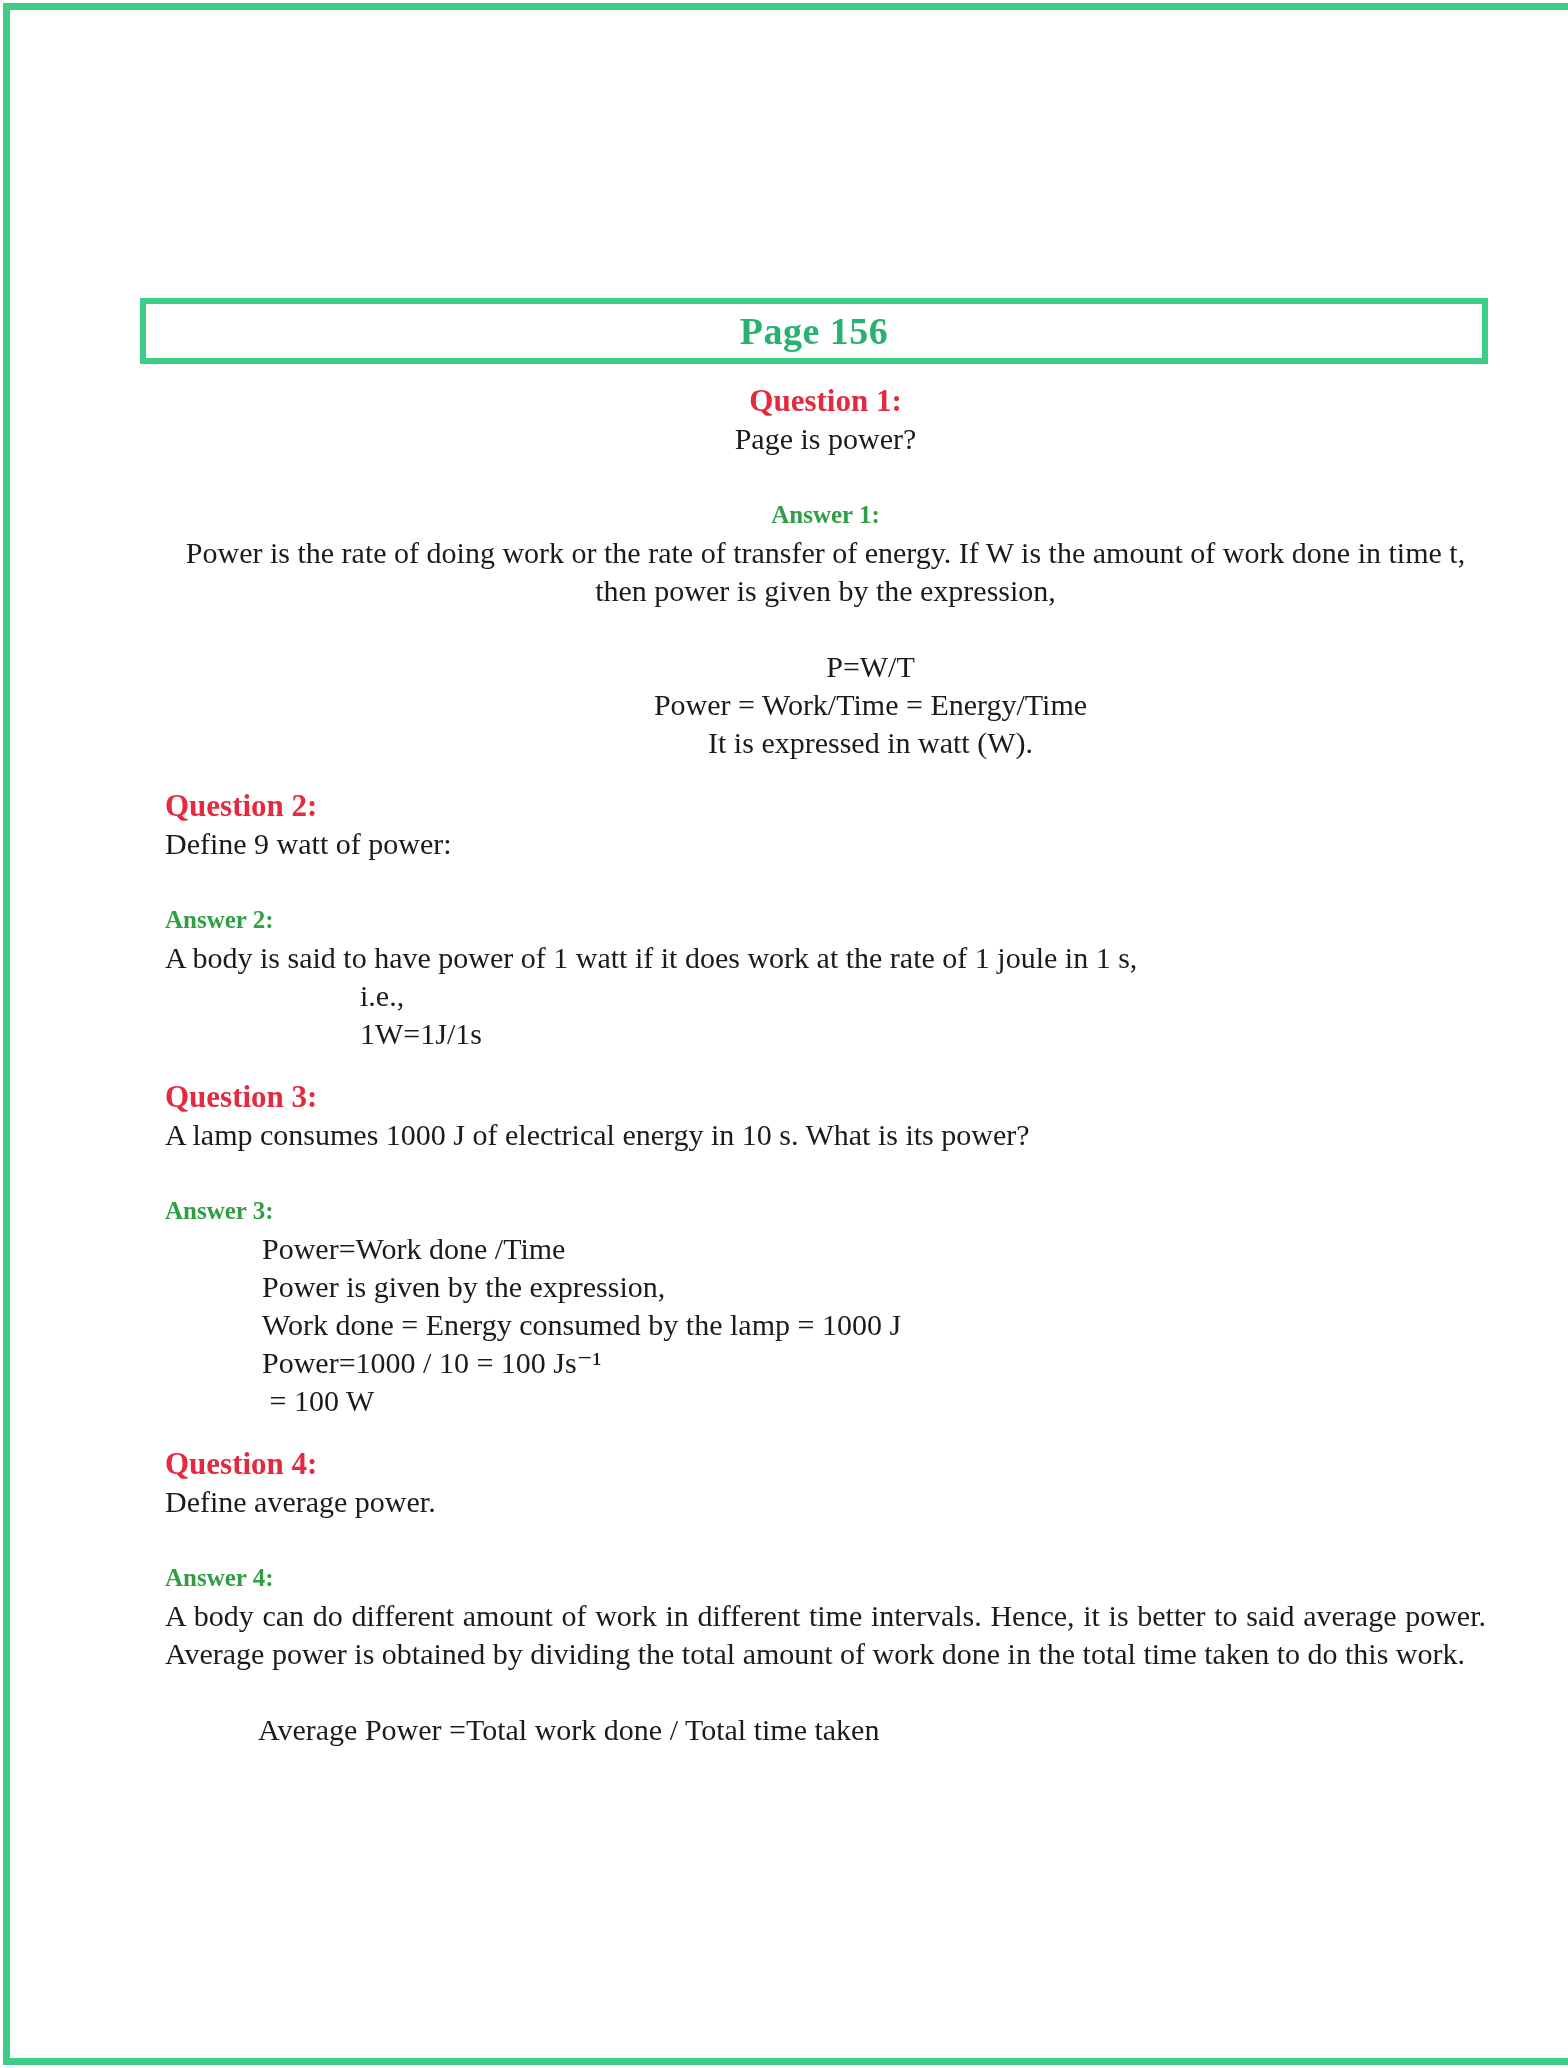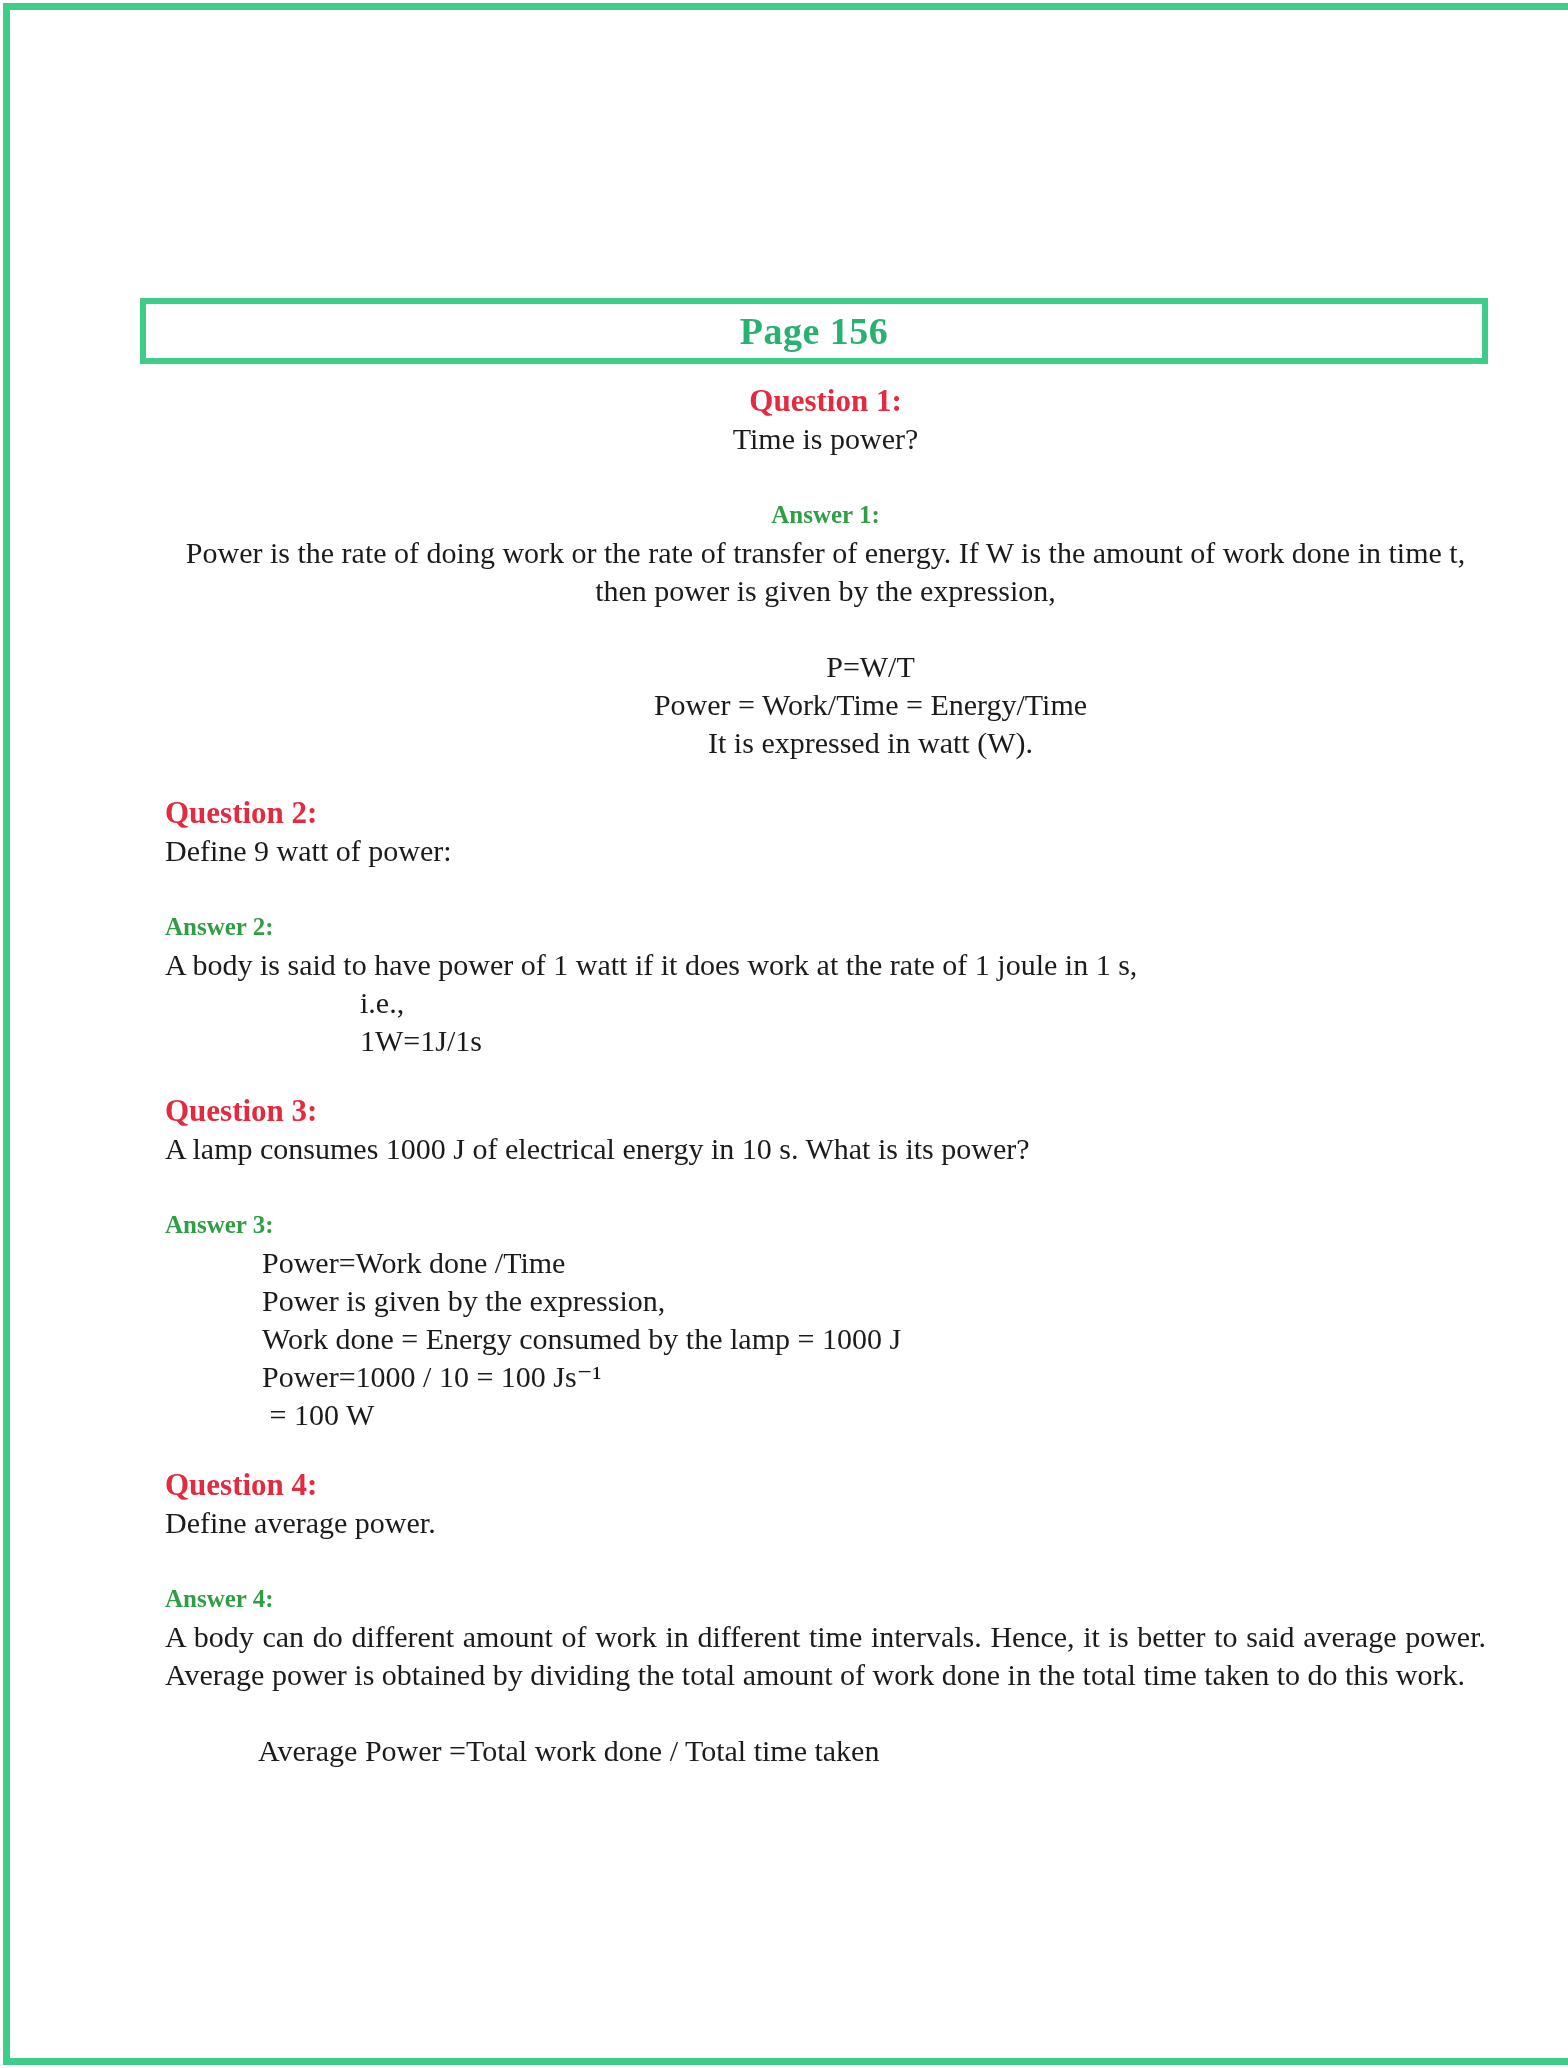--- a/index.html
+++ b/index.html
@@ -39,21 +39,21 @@
     font-size:38px;
     font-weight:bold;
     color:var(--title-green);
     letter-spacing:0.5px;
   }
   .qa-list{
     margin:0 112px 0 135px;
     font-size:30px;
     line-height:38px;
   }
-  .section{margin-top:32px;}
+  .section{margin-top:25px;}
   .section[data-idx="0"]{margin-top:18px;text-align:center;}
   .question-label{
     color:var(--question-red);
     font-weight:bold;
     font-size:31px;
   }
   .answer-label{
     color:var(--answer-green);
     font-weight:bold;
     font-size:25px;
@@ -74,21 +74,21 @@
 <div class="page">
   <div class="outer-border"></div>
 
   <div class="header-box">
     <span class="page-title">Page 156</span>
   </div>
 
   <div class="qa-list" id="qa-list">
   <div class="section" data-idx="0">
     <div class="question-label">Question 1:</div>
-    <div class="question-text">Time is power?</div>
+    <div class="question-text">Page is power?</div>
     <div class="answer-label">Answer 1:</div>
     <div class="answer-intro">Power is the rate of doing work or the rate of transfer of energy. If W is the amount of work done in time t, then power is given by the expression,</div>
     <div class="answer-lines">
           <div class="answer-line">P=W/T</div>
           <div class="answer-line">Power = Work/Time = Energy/Time</div>
           <div class="answer-line">It is expressed in watt (W).</div>
         </div>
   </div>
 
   <div class="section" data-idx="1">

